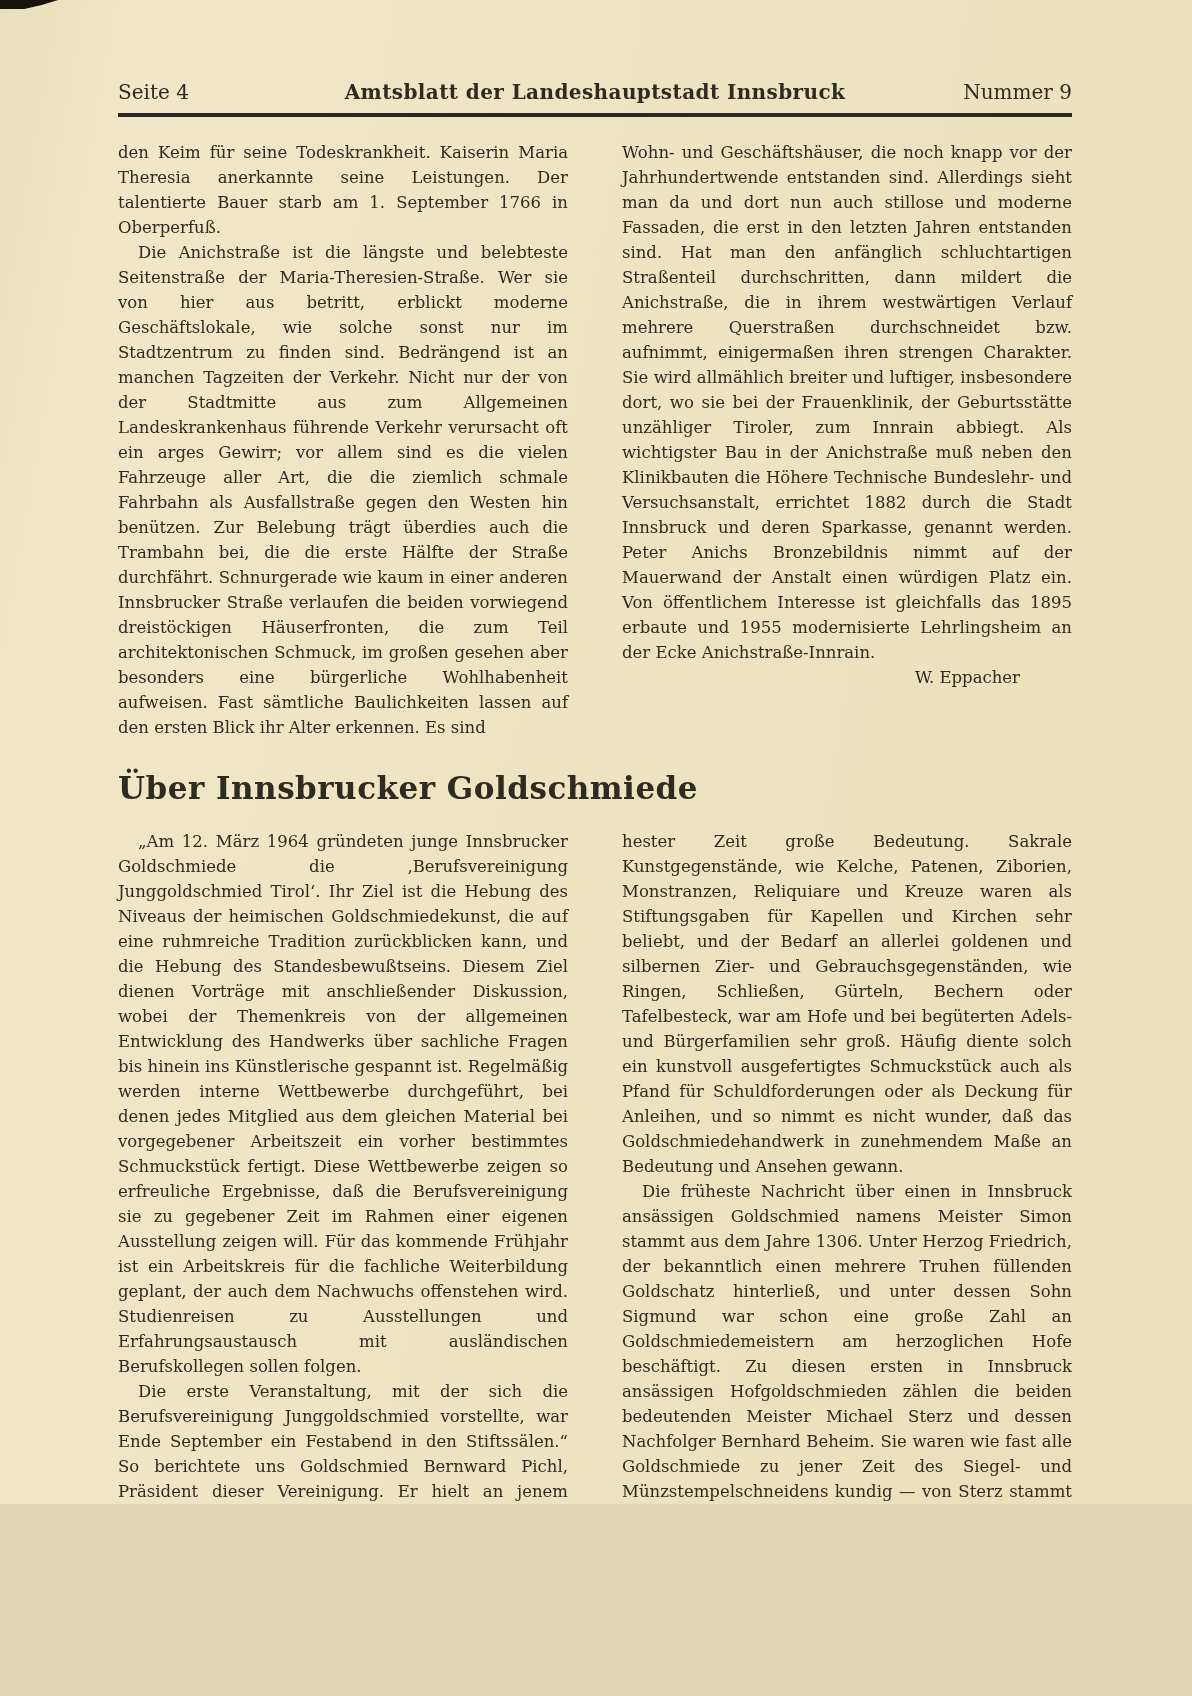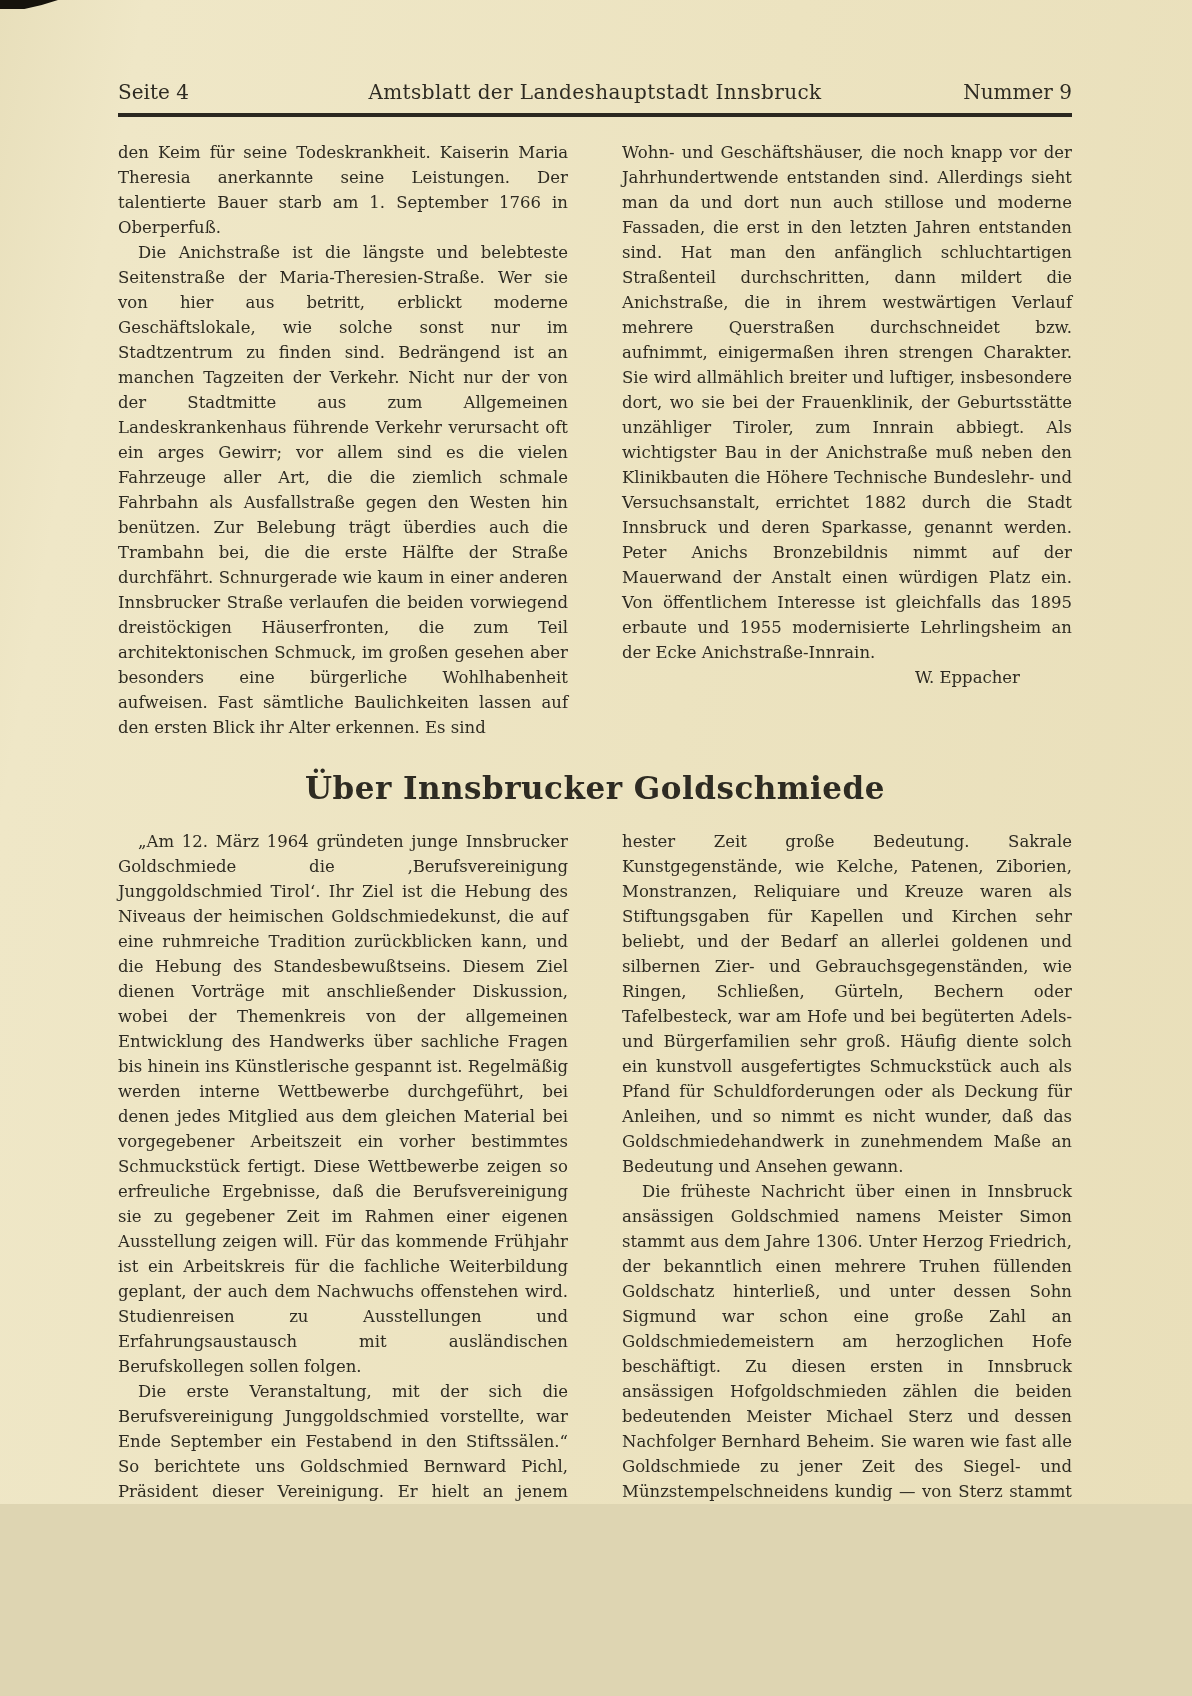--- a/index.html
+++ b/index.html
@@ -15,30 +15,30 @@
   }
   .artifact{
     position:absolute;left:0;top:0;width:58px;height:9px;background:#16130c;
     clip-path:polygon(0 0,100% 0,72% 55%,42% 100%,0 100%);
   }
   .masthead{
     display:grid;grid-template-columns:1fr auto 1fr;align-items:baseline;
     font-size:20px;
   }
   .mast-left{justify-self:start;}
-  .mast-center{justify-self:center;font-weight:400;letter-spacing:.4px;text-align:center;}
+  .mast-center{justify-self:center;font-weight:700;letter-spacing:.4px;text-align:center;}
   .mast-right{justify-self:end;}
   .rule{height:4px;background:#2b2820;margin-top:9px;}
   .columns{display:flex;gap:54px;margin-top:23px;}
   .col{flex:1 1 0;text-align:justify;font-size:16.5px;line-height:25px;hyphens:auto;}
   .col p{margin:0;}
   p.indent{text-indent:20px;}
   .byline{text-align:right;padding-right:52px;margin-top:2px;}
   .section-heading{
-    text-align:center;font-size:31px;font-weight:700;
+    text-align:left;font-size:31px;font-weight:700;
     margin:30px 0 20px;letter-spacing:.5px;
   }
 </style>
 </head>
 <body>
 
 <div class="page">
 
   <div class="artifact"></div>
 

